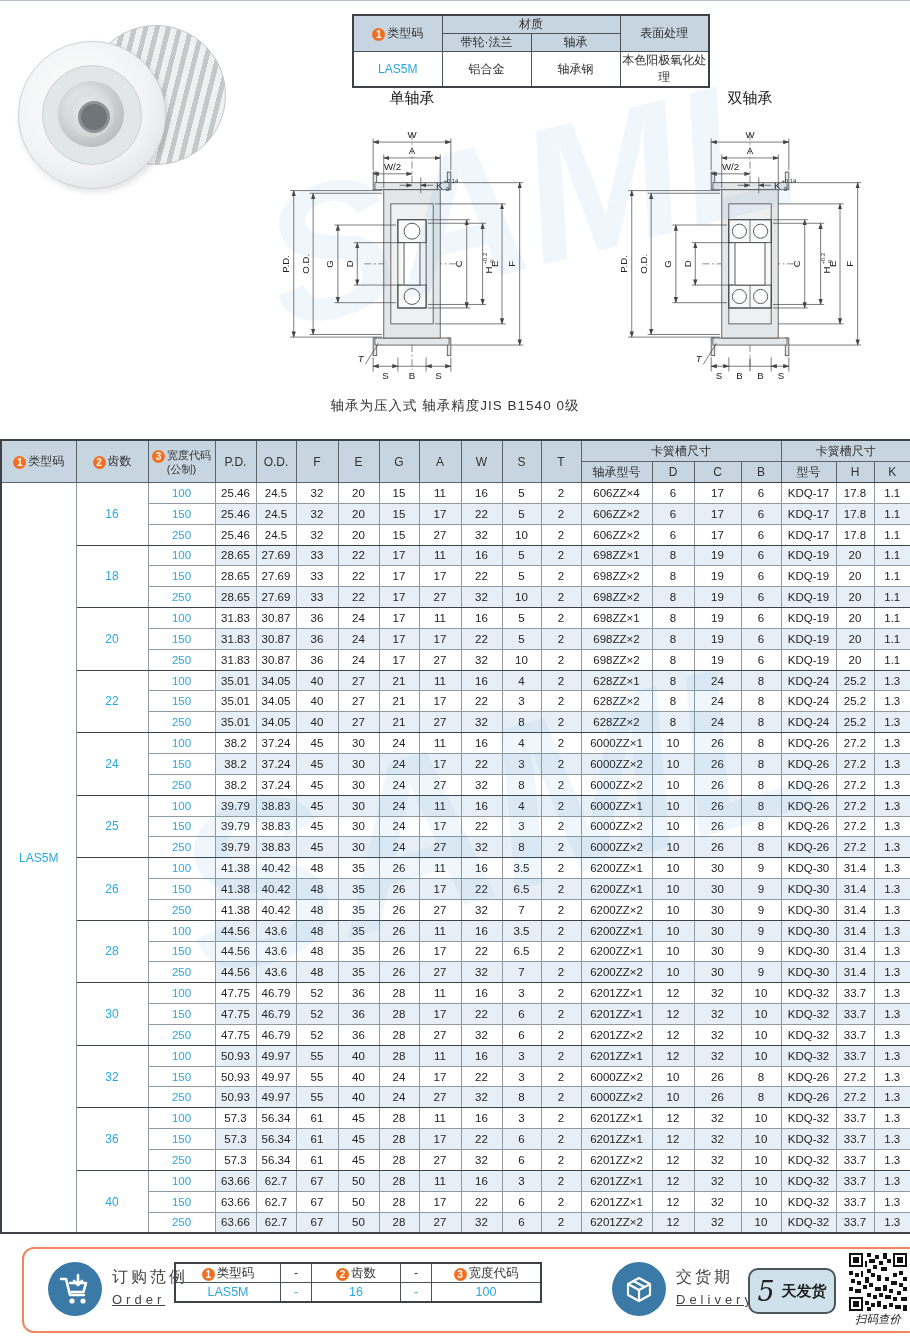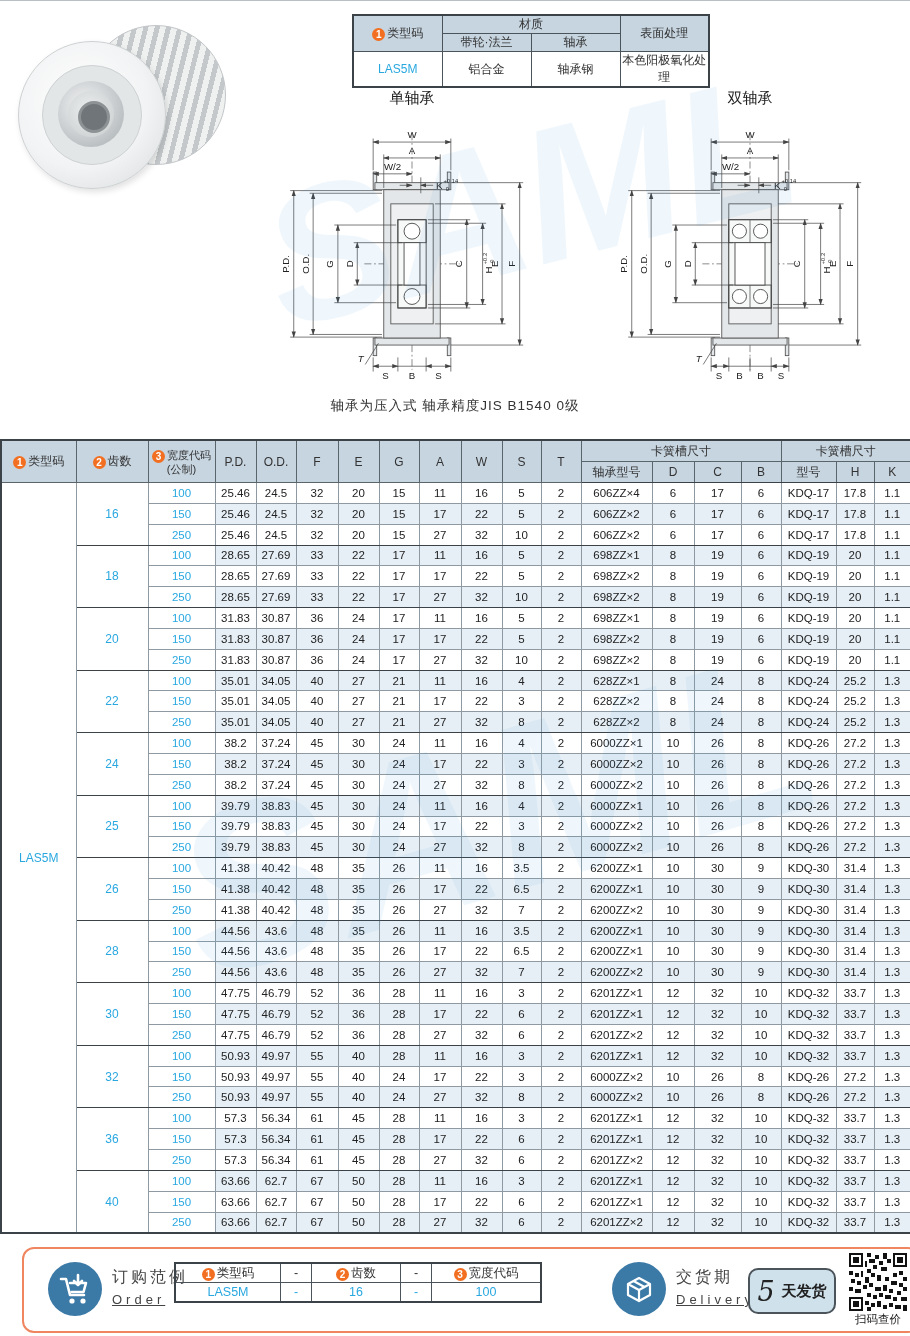--- a/index.html
+++ b/index.html
@@ -65,21 +65,21 @@
   .order-label{left:88px;} .deliv-label{left:652px;}
   .order-table{position:absolute;left:150px;top:13px;border-collapse:collapse;table-layout:fixed;
     font-size:12.5px;border:2px solid #3c4348;}
   .order-table td{border:1px solid #4b545b;text-align:center;height:18px;padding:0 4px;}
   .order-table .ttl{font-size:13px;}
   .order-table .val{color:#29a8e0;}
   .days-box{position:absolute;left:724px;top:19px;width:84px;height:42px;border:2px solid #4b545b;
     border-radius:10px;background:#cfe2ec;display:flex;align-items:center;justify-content:center;}
   .days-num{font-family:"DejaVu Serif","Liberation Serif",serif;font-style:italic;font-size:27px;color:#222;margin-right:7px;}
   .days-unit{font-size:15px;color:#222;font-weight:bold;}
-  .qr-wrap{position:absolute;left:822px;top:4px;width:64px;text-align:center;}
+  .qr-wrap{position:absolute;left:822px;top:4px;width:64px;text-align:center;font-style:italic;}
   .qr{width:58px;height:58px;display:block;margin:0 auto;}
   .qr-label{font-size:11.5px;color:#222;margin-top:1px;}
 </style>
 </head>
 <body>
 
 <div class="page">
 
   <div class="wm wm1">SAML</div>
   <div class="wm wm2">SAML</div>

